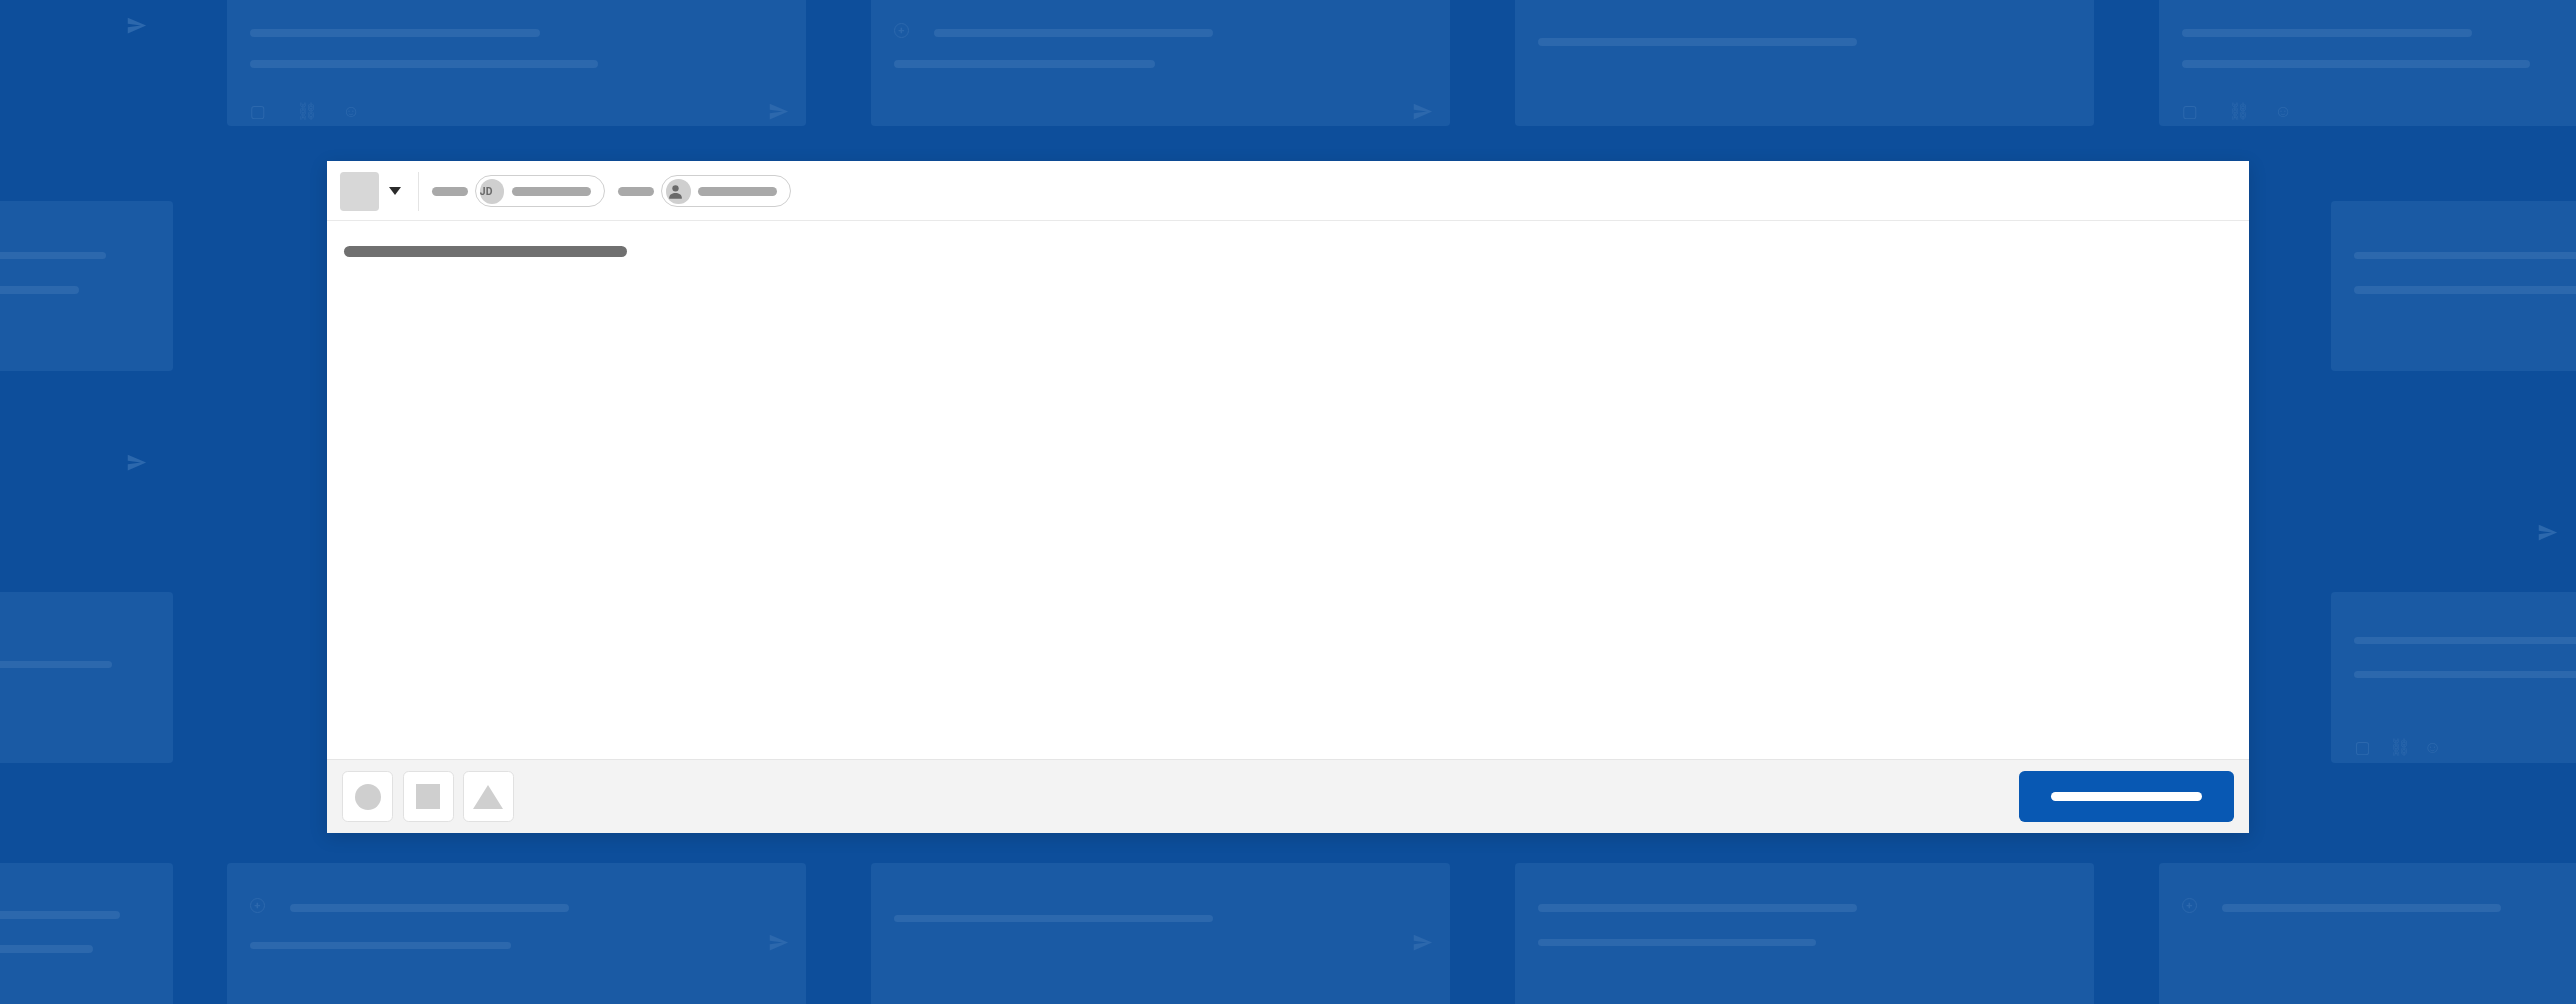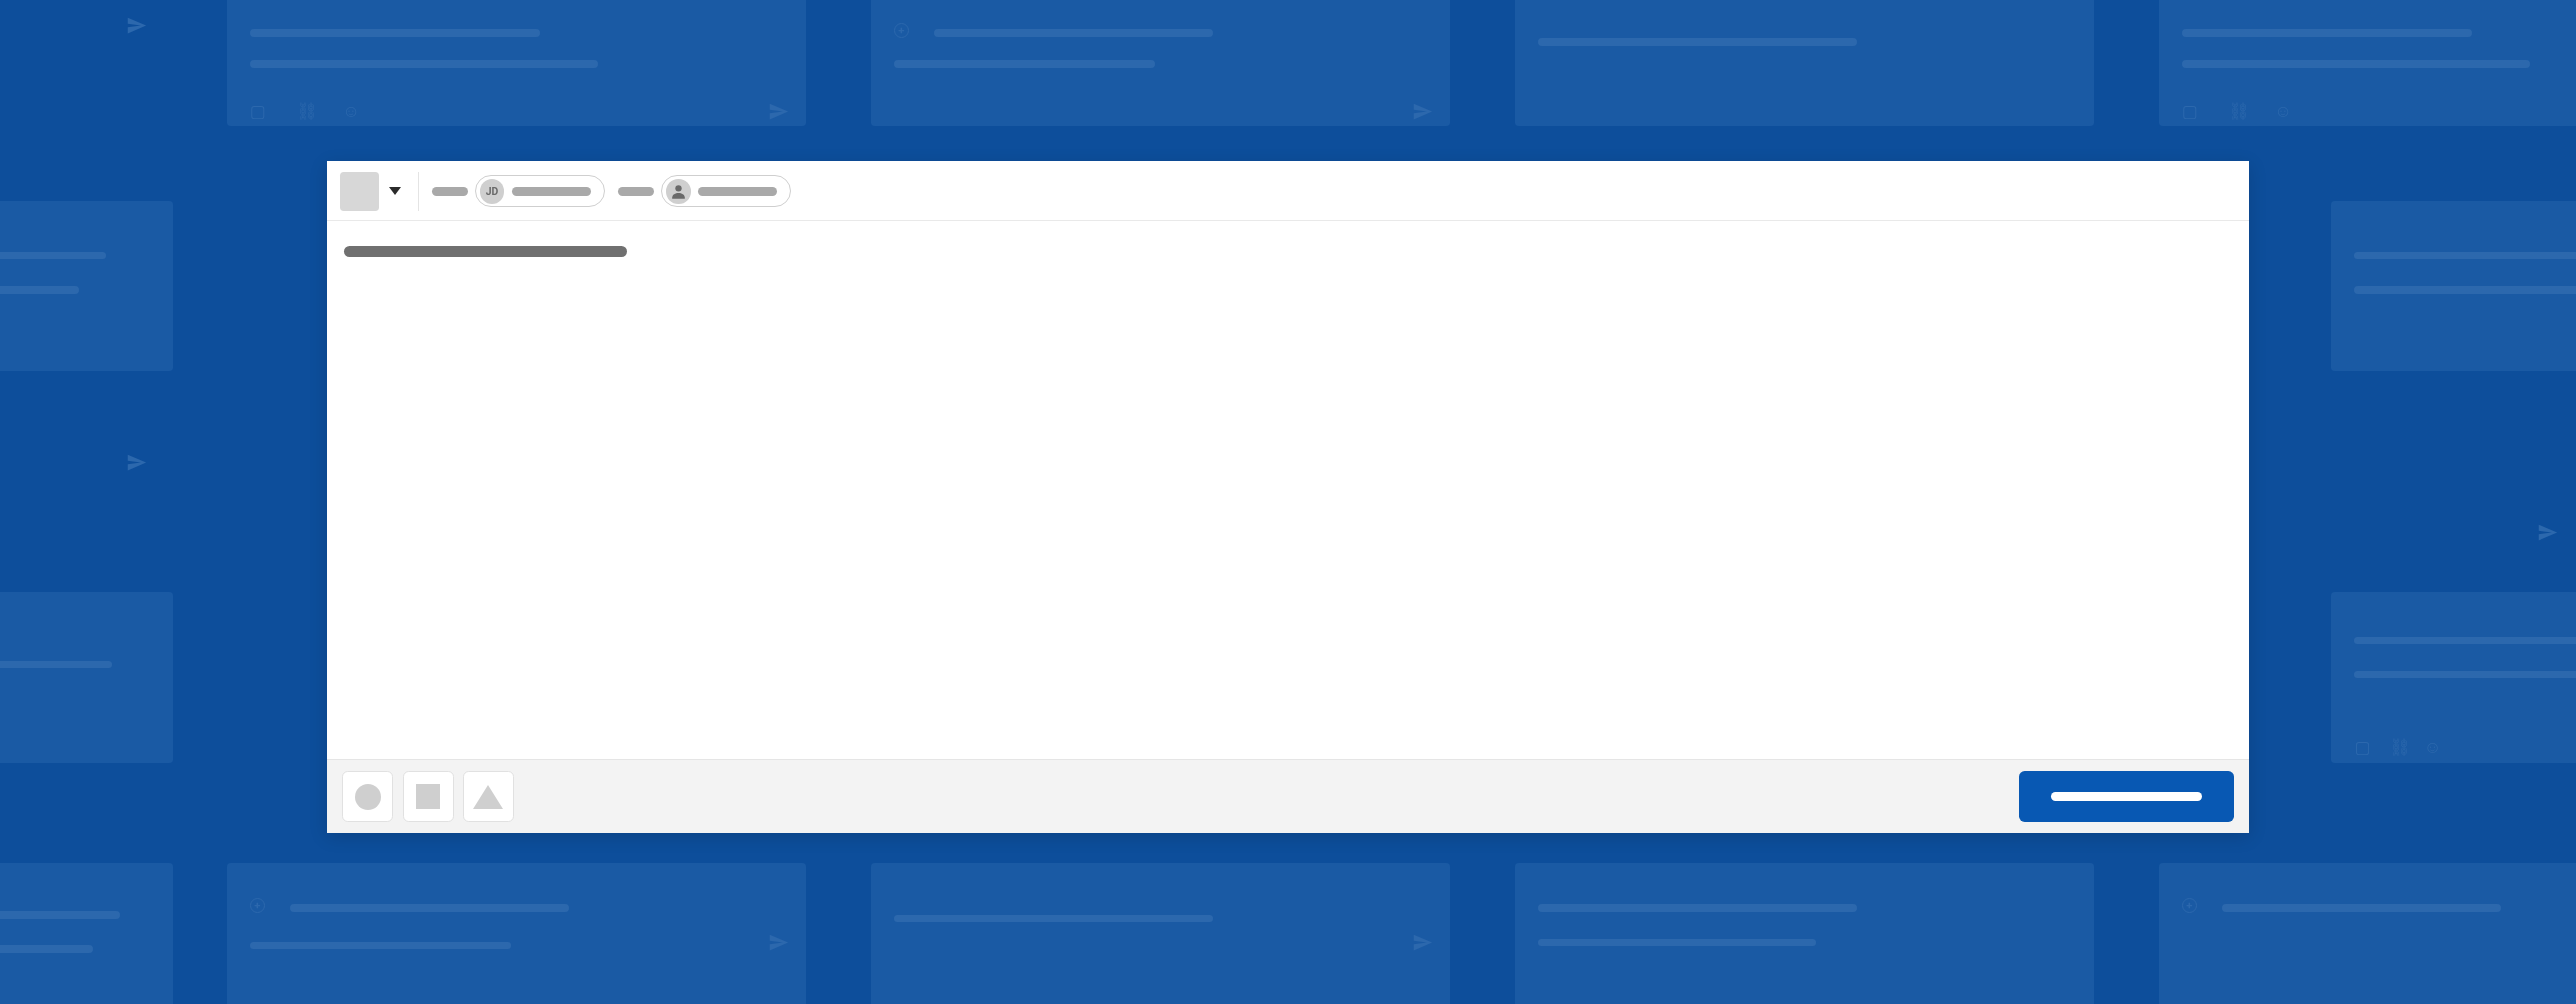--- a/index.html
+++ b/index.html
@@ -106,21 +106,21 @@
     gap:7.5px;
     height:32px;
     padding: 0 13px 0 3.8px;
     border:0.9px solid #cfcfcf;
     border-radius:16px;
     background:#fff;
   }
   .chip .avatar {
     width:24.5px;height:24.5px;border-radius:50%;
     background:#cfcfcf;
-    display:flex;align-items:center;justify-content:center;
+    display:flex;align-items:center;justify-content:flex-start;
     font-size:10.4px;font-weight:700;color:#6a6a6a;
   }
   .chip .avatar.img {
     background:#cfcfcf;
     overflow:hidden;
   }
   .chip .avatar.img svg { width:19px;height:19px; }
   .chip .chip-text {
     height:9.4px;width:79px;background:#a9a9a9;border-radius:4.7px;
   }

